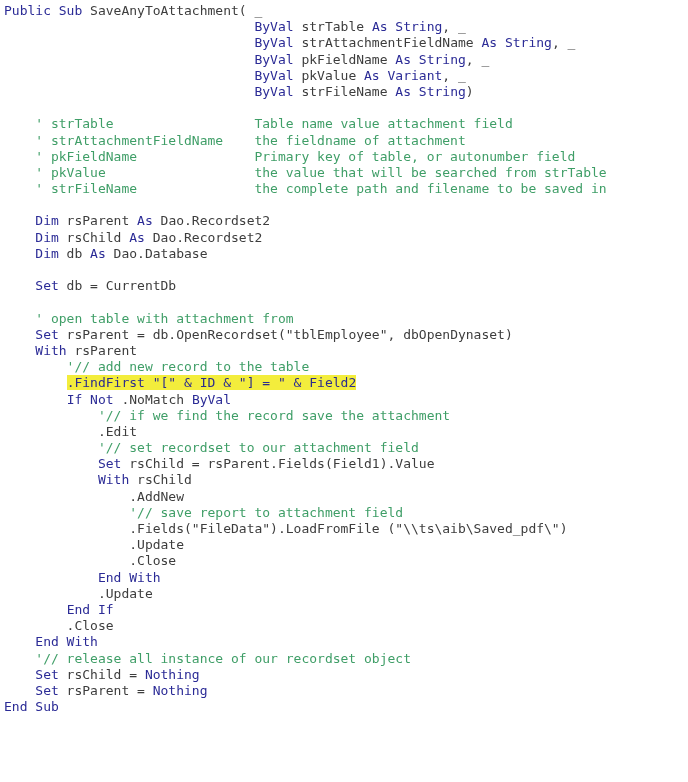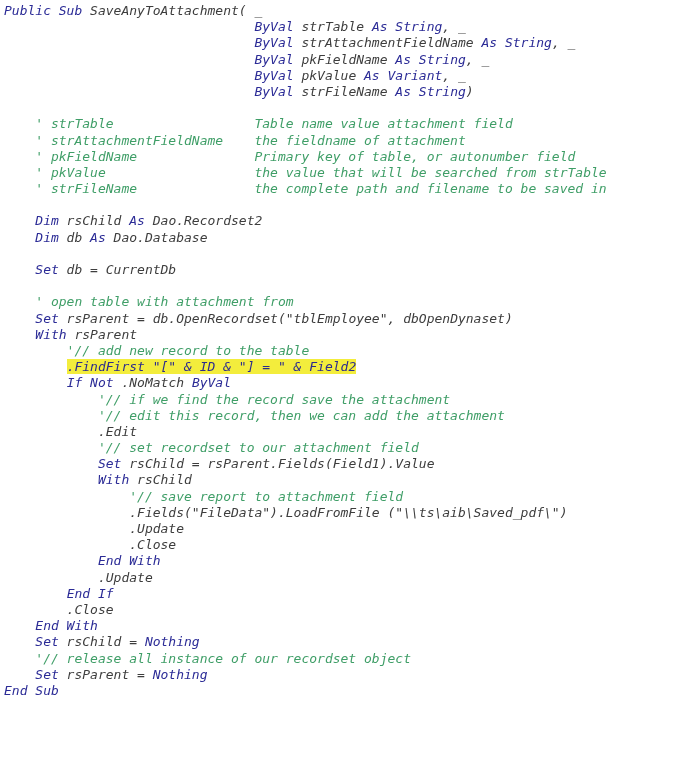--- a/index.html
+++ b/index.html
@@ -7,21 +7,20 @@
     padding: 0;
     background: #ffffff;
   }
   .code-page {
     width: 688px;
     height: 782px;
     box-sizing: border-box;
     padding: 3px 8px 0 4px;
     background: var(--bg, #ffffff);
     overflow: hidden;
-    font-style: italic;
   }
   .code-line {
     font-family: "DejaVu Sans Mono", "Liberation Mono", monospace;
     font-size: 13px;
     line-height: 16.2px;
     height: 16.2px;
     white-space: pre;
     color: var(--ident, #3d3d3d);
   }
   .tok-k { color: var(--kw, #2b2b96); }
@@ -43,44 +42,45 @@
       <div class="code-line"><span class="tok-i">                                </span><span class="tok-k">ByVal</span><span class="tok-i"> pkFieldName </span><span class="tok-k">As String</span><span class="tok-i">, _</span></div>
       <div class="code-line"><span class="tok-i">                                </span><span class="tok-k">ByVal</span><span class="tok-i"> pkValue </span><span class="tok-k">As Variant</span><span class="tok-i">, _</span></div>
       <div class="code-line"><span class="tok-i">                                </span><span class="tok-k">ByVal</span><span class="tok-i"> strFileName </span><span class="tok-k">As String</span><span class="tok-i">)</span></div>
       <div class="code-line"> </div>
       <div class="code-line"><span class="tok-c">    ' strTable                  Table name value attachment field</span></div>
       <div class="code-line"><span class="tok-c">    ' strAttachmentFieldName    the fieldname of attachment</span></div>
       <div class="code-line"><span class="tok-c">    ' pkFieldName               Primary key of table, or autonumber field</span></div>
       <div class="code-line"><span class="tok-c">    ' pkValue                   the value that will be searched from strTable</span></div>
       <div class="code-line"><span class="tok-c">    ' strFileName               the complete path and filename to be saved in</span></div>
       <div class="code-line"> </div>
+      <div class="code-line"><span class="tok-i">    </span><span class="tok-k">Dim</span><span class="tok-i"> rsParent </span><span class="tok-k">As</span><span class="tok-i"> Dao.Recordset2</span></div>
       <div class="code-line"><span class="tok-i">    </span><span class="tok-k">Dim</span><span class="tok-i"> rsChild </span><span class="tok-k">As</span><span class="tok-i"> Dao.Recordset2</span></div>
       <div class="code-line"><span class="tok-i">    </span><span class="tok-k">Dim</span><span class="tok-i"> db </span><span class="tok-k">As</span><span class="tok-i"> Dao.Database</span></div>
       <div class="code-line"> </div>
       <div class="code-line"><span class="tok-i">    </span><span class="tok-k">Set</span><span class="tok-i"> db = CurrentDb</span></div>
       <div class="code-line"> </div>
       <div class="code-line"><span class="tok-c">    ' open table with attachment from</span></div>
       <div class="code-line"><span class="tok-i">    </span><span class="tok-k">Set</span><span class="tok-i"> rsParent = db.OpenRecordset("tblEmployee", dbOpenDynaset)</span></div>
       <div class="code-line"><span class="tok-i">    </span><span class="tok-k">With</span><span class="tok-i"> rsParent</span></div>
       <div class="code-line"><span class="tok-c">        '// add new record to the table</span></div>
       <div class="code-line"><span class="tok-i">        </span><span class="tok-h">.FindFirst "[" &amp; ID &amp; "] = " &amp; Field2</span></div>
       <div class="code-line"><span class="tok-i">        </span><span class="tok-k">If Not</span><span class="tok-i"> .NoMatch </span><span class="tok-k">ByVal</span></div>
       <div class="code-line"><span class="tok-c">            '// if we find the record save the attachment</span></div>
-      <div class="code-line"><span class="tok-c">            '// edit this record, then we can add the attachment</span></div>
       <div class="code-line"><span class="tok-i">            .Edit</span></div>
       <div class="code-line"><span class="tok-c">            '// set recordset to our attachment field</span></div>
       <div class="code-line"><span class="tok-i">            </span><span class="tok-k">Set</span><span class="tok-i"> rsChild = rsParent.Fields(Field1).Value</span></div>
       <div class="code-line"><span class="tok-i">            </span><span class="tok-k">With</span><span class="tok-i"> rsChild</span></div>
+      <div class="code-line"><span class="tok-i">                .AddNew</span></div>
       <div class="code-line"><span class="tok-c">                '// save report to attachment field</span></div>
       <div class="code-line"><span class="tok-i">                .Fields("FileData").LoadFromFile ("\\ts\aib\Saved_pdf\")</span></div>
       <div class="code-line"><span class="tok-i">                .Update</span></div>
       <div class="code-line"><span class="tok-i">                .Close</span></div>
       <div class="code-line"><span class="tok-i">            </span><span class="tok-k">End With</span></div>
       <div class="code-line"><span class="tok-i">            .Update</span></div>
       <div class="code-line"><span class="tok-i">        </span><span class="tok-k">End If</span></div>
       <div class="code-line"><span class="tok-i">        .Close</span></div>
       <div class="code-line"><span class="tok-i">    </span><span class="tok-k">End With</span></div>
+      <div class="code-line"><span class="tok-c">    '// release all instance of our recordset object</span></div>
       <div class="code-line"><span class="tok-i">    </span><span class="tok-k">Set</span><span class="tok-i"> rsChild = </span><span class="tok-k">Nothing</span></div>
-      <div class="code-line"><span class="tok-c">    '// release all instance of our recordset object</span></div>
       <div class="code-line"><span class="tok-i">    </span><span class="tok-k">Set</span><span class="tok-i"> rsParent = </span><span class="tok-k">Nothing</span></div>
       <div class="code-line"><span class="tok-k">End Sub</span></div>
     </div>
 </div>
 
 </body></html>

